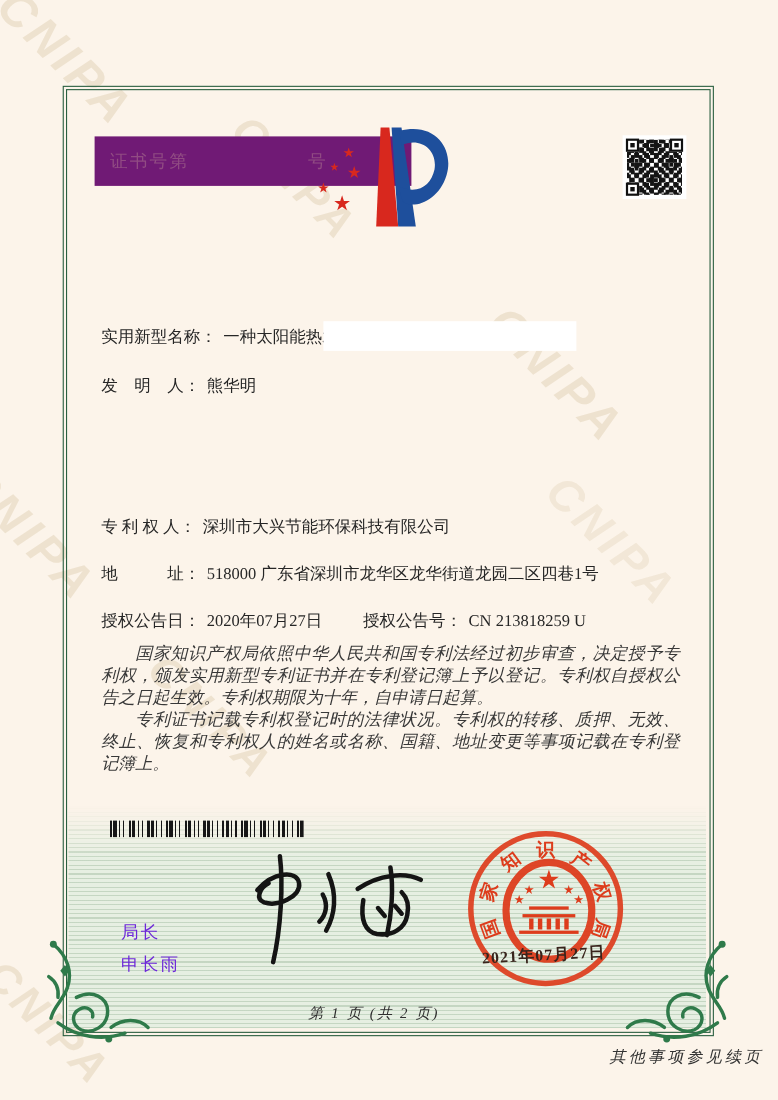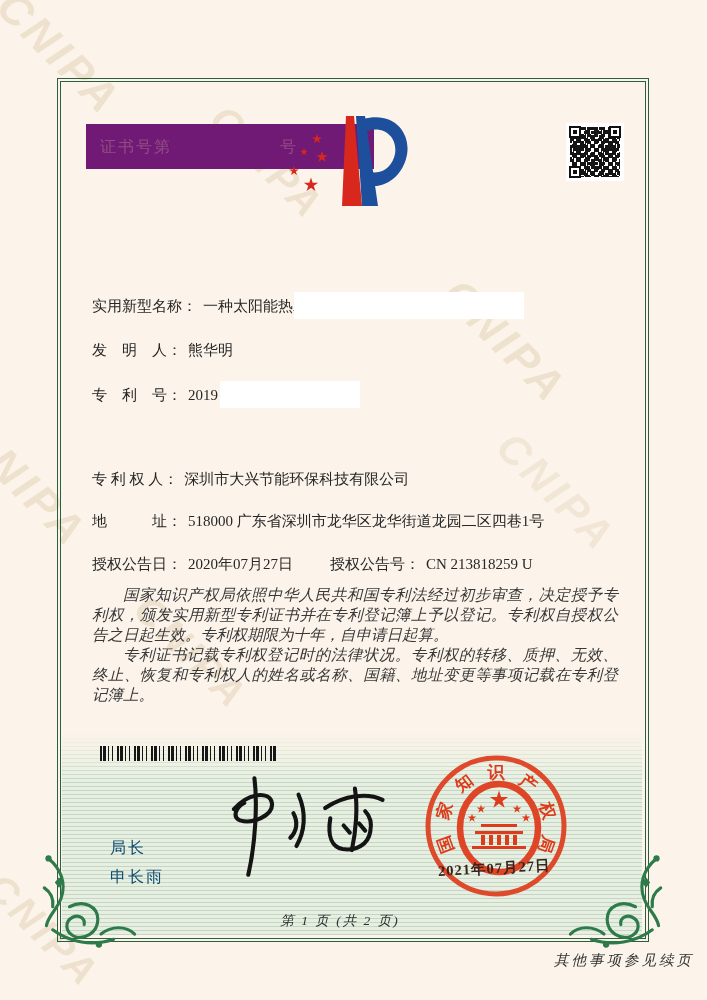--- a/index.html
+++ b/index.html
@@ -53,21 +53,21 @@
          color:#383838;font-style:italic;text-align:justify;}
   .paras p{margin:0;text-indent:2em;}
 
   
   .barcode{position:absolute;left:100px;top:746px;width:176px;height:15px;
      background:repeating-linear-gradient(90deg,
        #161616 0 2px, rgba(0,0,0,0) 2px 3px,
        #161616 3px 6px, rgba(0,0,0,0) 6px 8px,
        #161616 8px 9px, rgba(0,0,0,0) 9px 12px,
        #161616 12px 13px, rgba(0,0,0,0) 13px 17px);}
-  .duty{position:absolute;left:110px;font-size:16px;color:#0c4a6e;
+  .duty{position:absolute;left:110px;font-size:16px;color:#6d28d9;
         font-family:"Liberation Sans","DejaVu Sans",sans-serif;letter-spacing:2px;}
   .sig{position:absolute;left:195px;top:772px;}
   .seal{position:absolute;left:423px;top:753px;width:146px;height:146px;}
   .seal-date{position:absolute;left:438px;top:858px;width:150px;font-size:14.5px;font-weight:bold;
              color:#38241c;letter-spacing:1px;transform:rotate(-3deg);white-space:nowrap;}
   .pageinfo{position:absolute;left:0;top:912px;width:680px;text-align:center;font-size:13.5px;
             font-style:italic;color:#2e2e2e;letter-spacing:2px;}
   .contnote{position:absolute;left:0;top:951px;width:694px;text-align:right;font-size:14.5px;
             font-style:italic;color:#333;letter-spacing:3px;}
   .flourish{position:absolute;}
@@ -117,24 +117,20 @@
     <div class="finder f-bl"></div>
   </div>
 
 
   <div class="frow" style="top:297px">
     <span class="flabel">实用新型名称：</span><span class="fvalue">一种太阳能热水</span>
     <span class="redact" style="left:202px;width:230px;"></span>
   </div>
   <div class="frow" style="top:341px">
     <span class="flabel">发　明　人：</span><span class="fvalue">熊华明</span>
-  </div>
-  <div class="frow" style="top:386px">
-    <span class="flabel">专　利　号：</span><span class="fvalue">2019</span>
-    <span class="redact" style="left:128px;width:140px;"></span>
   </div>
   <div class="frow" style="top:470px">
     <span class="flabel">专 利 权 人：</span><span class="fvalue">深圳市大兴节能环保科技有限公司</span>
   </div>
   <div class="frow" style="top:512px">
     <span class="flabel">地　　　址：</span><span class="fvalue">518000  广东省深圳市龙华区龙华街道龙园二区四巷1号</span>
   </div>
   <div class="frow" style="top:555px">
     <span class="flabel">授权公告日：</span><span class="fvalue">2020年07月27日</span>
     <span class="grant-no">

